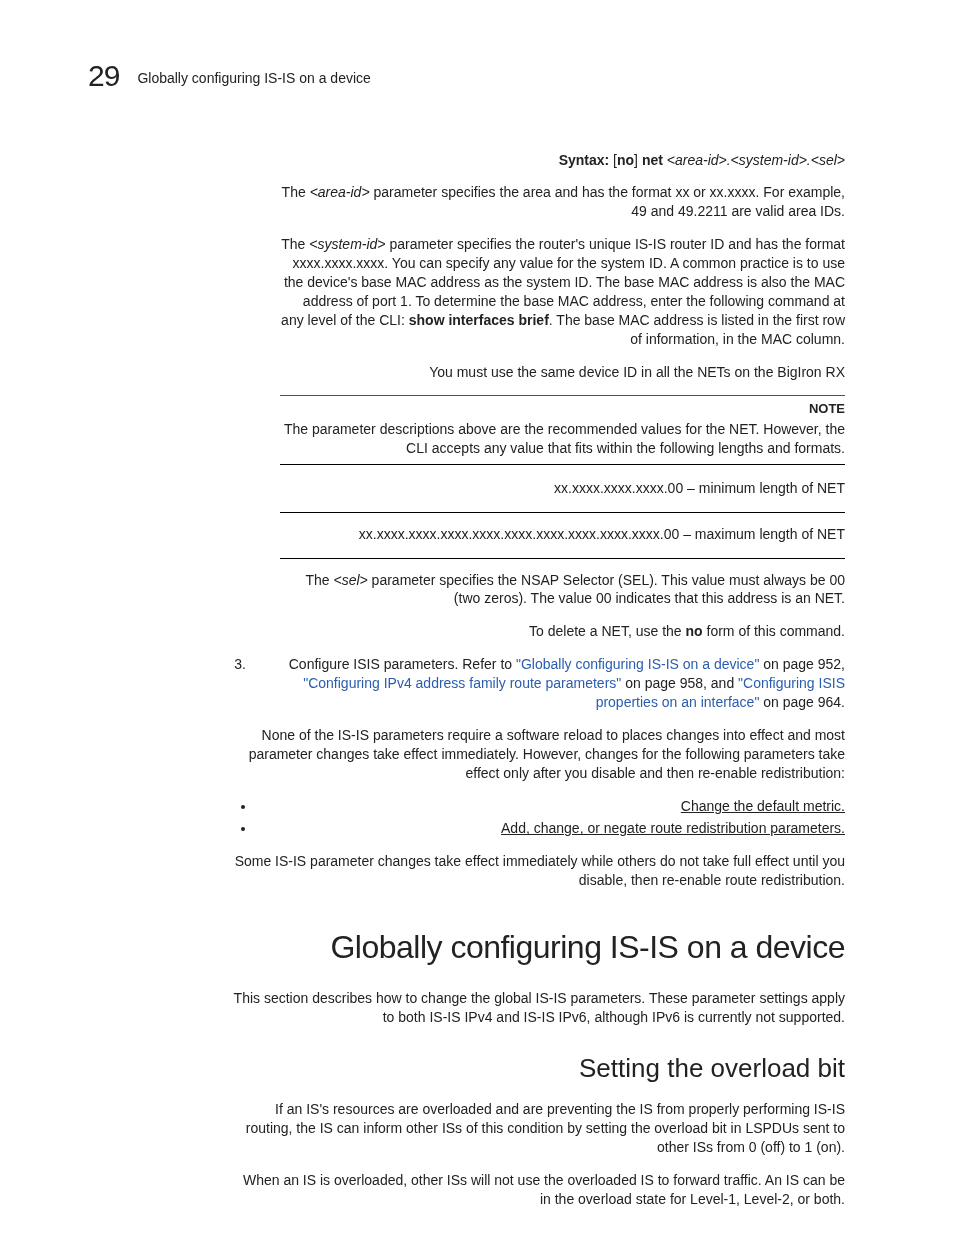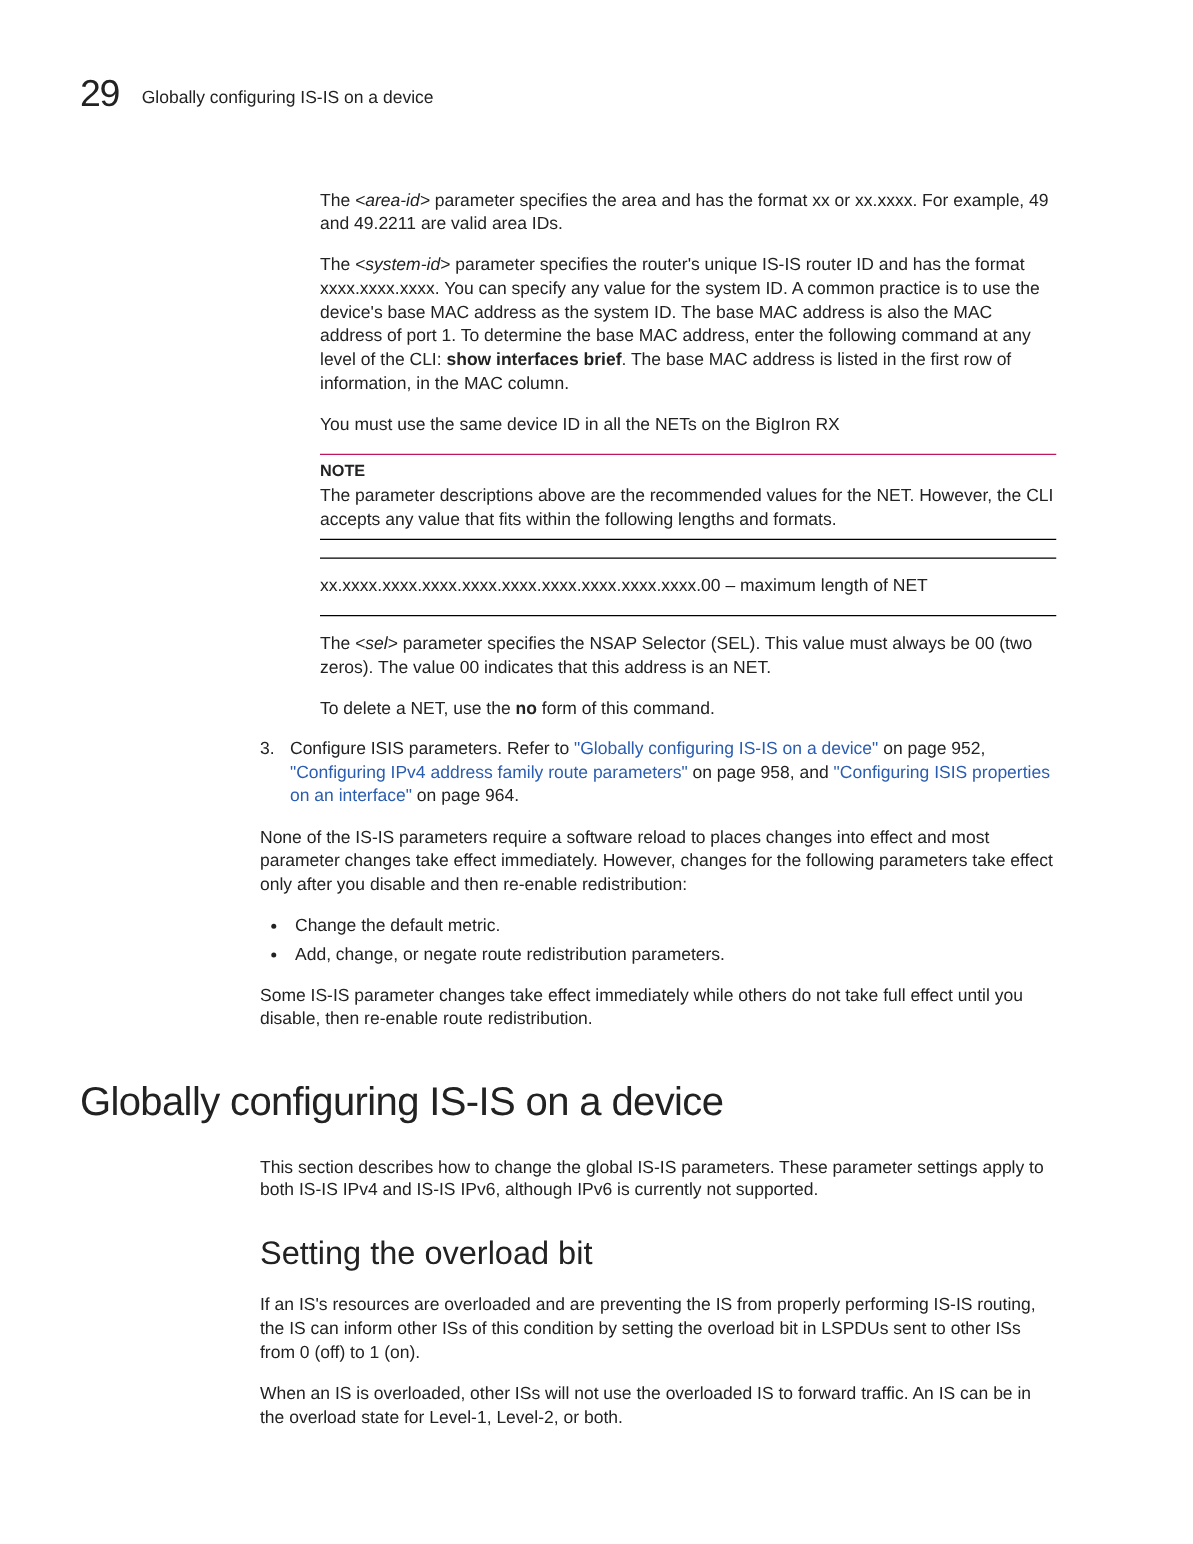--- a/index.html
+++ b/index.html
@@ -7,23 +7,24 @@
     padding: 0;
     background: #fff;
     font-family: Arial, Helvetica, sans-serif;
     font-size: 14px;
     color: #222;
   }
   .page {
     width: 915px;
     height: 1235px;
     box-sizing: border-box;
-    padding: 56px 70px 40px 64px;
+    padding: 56px 70px 40px 88px;
     position: relative;
     line-height: 1.35;
+    text-align: right;
   }
   .running-head {
     display: flex;
     align-items: baseline;
     gap: 18px;
     margin-bottom: 54px;
   }
   .chapter-num {
     font-family: "Helvetica Neue", Arial, sans-serif;
     font-size: 30px;
@@ -69,21 +70,21 @@
     margin-left: -24px;
   }
   .ol3-num { width: 14px; flex: none; }
   .wide-col {
     margin-left: 144px;
   }
   .bullets {
     margin: 4px 0 14px 0;
     padding-left: 24px;
   }
-  .bullets li { margin: 4px 0; padding-left: 4px; }
+  .bullets li { margin: 4px 0; padding-left: 4px; text-decoration: underline; }
   h1.sec {
     font-family: "Helvetica Neue", Arial, sans-serif;
     font-weight: 400;
     font-size: 32px;
     letter-spacing: -0.5px;
     margin: 36px 0 20px 0;
   }
   h2.sub {
     font-family: "Helvetica Neue", Arial, sans-serif;
     font-weight: 400;
@@ -96,32 +97,38 @@
 
 <div class="page">
 
   <div class="running-head">
     <span class="chapter-num">29</span>
     <span class="running-title">Globally configuring IS-IS on a device</span>
   </div>
 
   <div class="content-col">
     <div class="indent2">
+      <p>
+        <span class="syntax-label">Syntax:</span>
+        <span> </span>
+        <span>[<span class="bold">no</span>] <span class="bold">net</span> <span class="ital">&lt;area-id&gt;.&lt;system-id&gt;.&lt;sel&gt;</span></span>
+      </p>
 
       <p>The <span class="ital">&lt;area-id&gt;</span> parameter specifies the area and has the format xx or xx.xxxx. For example, 49 and 49.2211 are valid area IDs.</p>
 
       <p>The <span class="ital">&lt;system-id&gt;</span> parameter specifies the router's unique IS-IS router ID and has the format xxxx.xxxx.xxxx. You can specify any value for the system ID. A common practice is to use the device's base MAC address as the system ID. The base MAC address is also the MAC address of port 1. To determine the base MAC address, enter the following command at any level of the CLI: <span class="bold">show interfaces brief</span><span>. The base MAC address is listed in the first row of information, in the MAC column.</span></p>
 
       <p>You must use the same device ID in all the NETs on the BigIron RX</p>
 
       <div class="note-block">
         <div class="note-title">NOTE</div>
         <p>The parameter descriptions above are the recommended values for the NET. However, the CLI accepts any value that fits within the following lengths and formats.</p>
       </div>
 
+      <p>xx.xxxx.xxxx.xxxx.00 – minimum length of NET</p>
       <div class="mid-rule"></div>
       <p>xx.xxxx.xxxx.xxxx.xxxx.xxxx.xxxx.xxxx.xxxx.xxxx.00 – maximum length of NET</p>
       <div class="mid-rule"></div>
 
       <p>The <span class="ital">&lt;sel&gt;</span> parameter specifies the NSAP Selector (SEL). This value must always be 00 (two zeros). The value 00 indicates that this address is an NET.</p>
 
       <p><span>To delete a NET, use the </span><span class="bold">no</span><span> form of this command.</span></p>
     </div>
 
     <div class="ol3">

